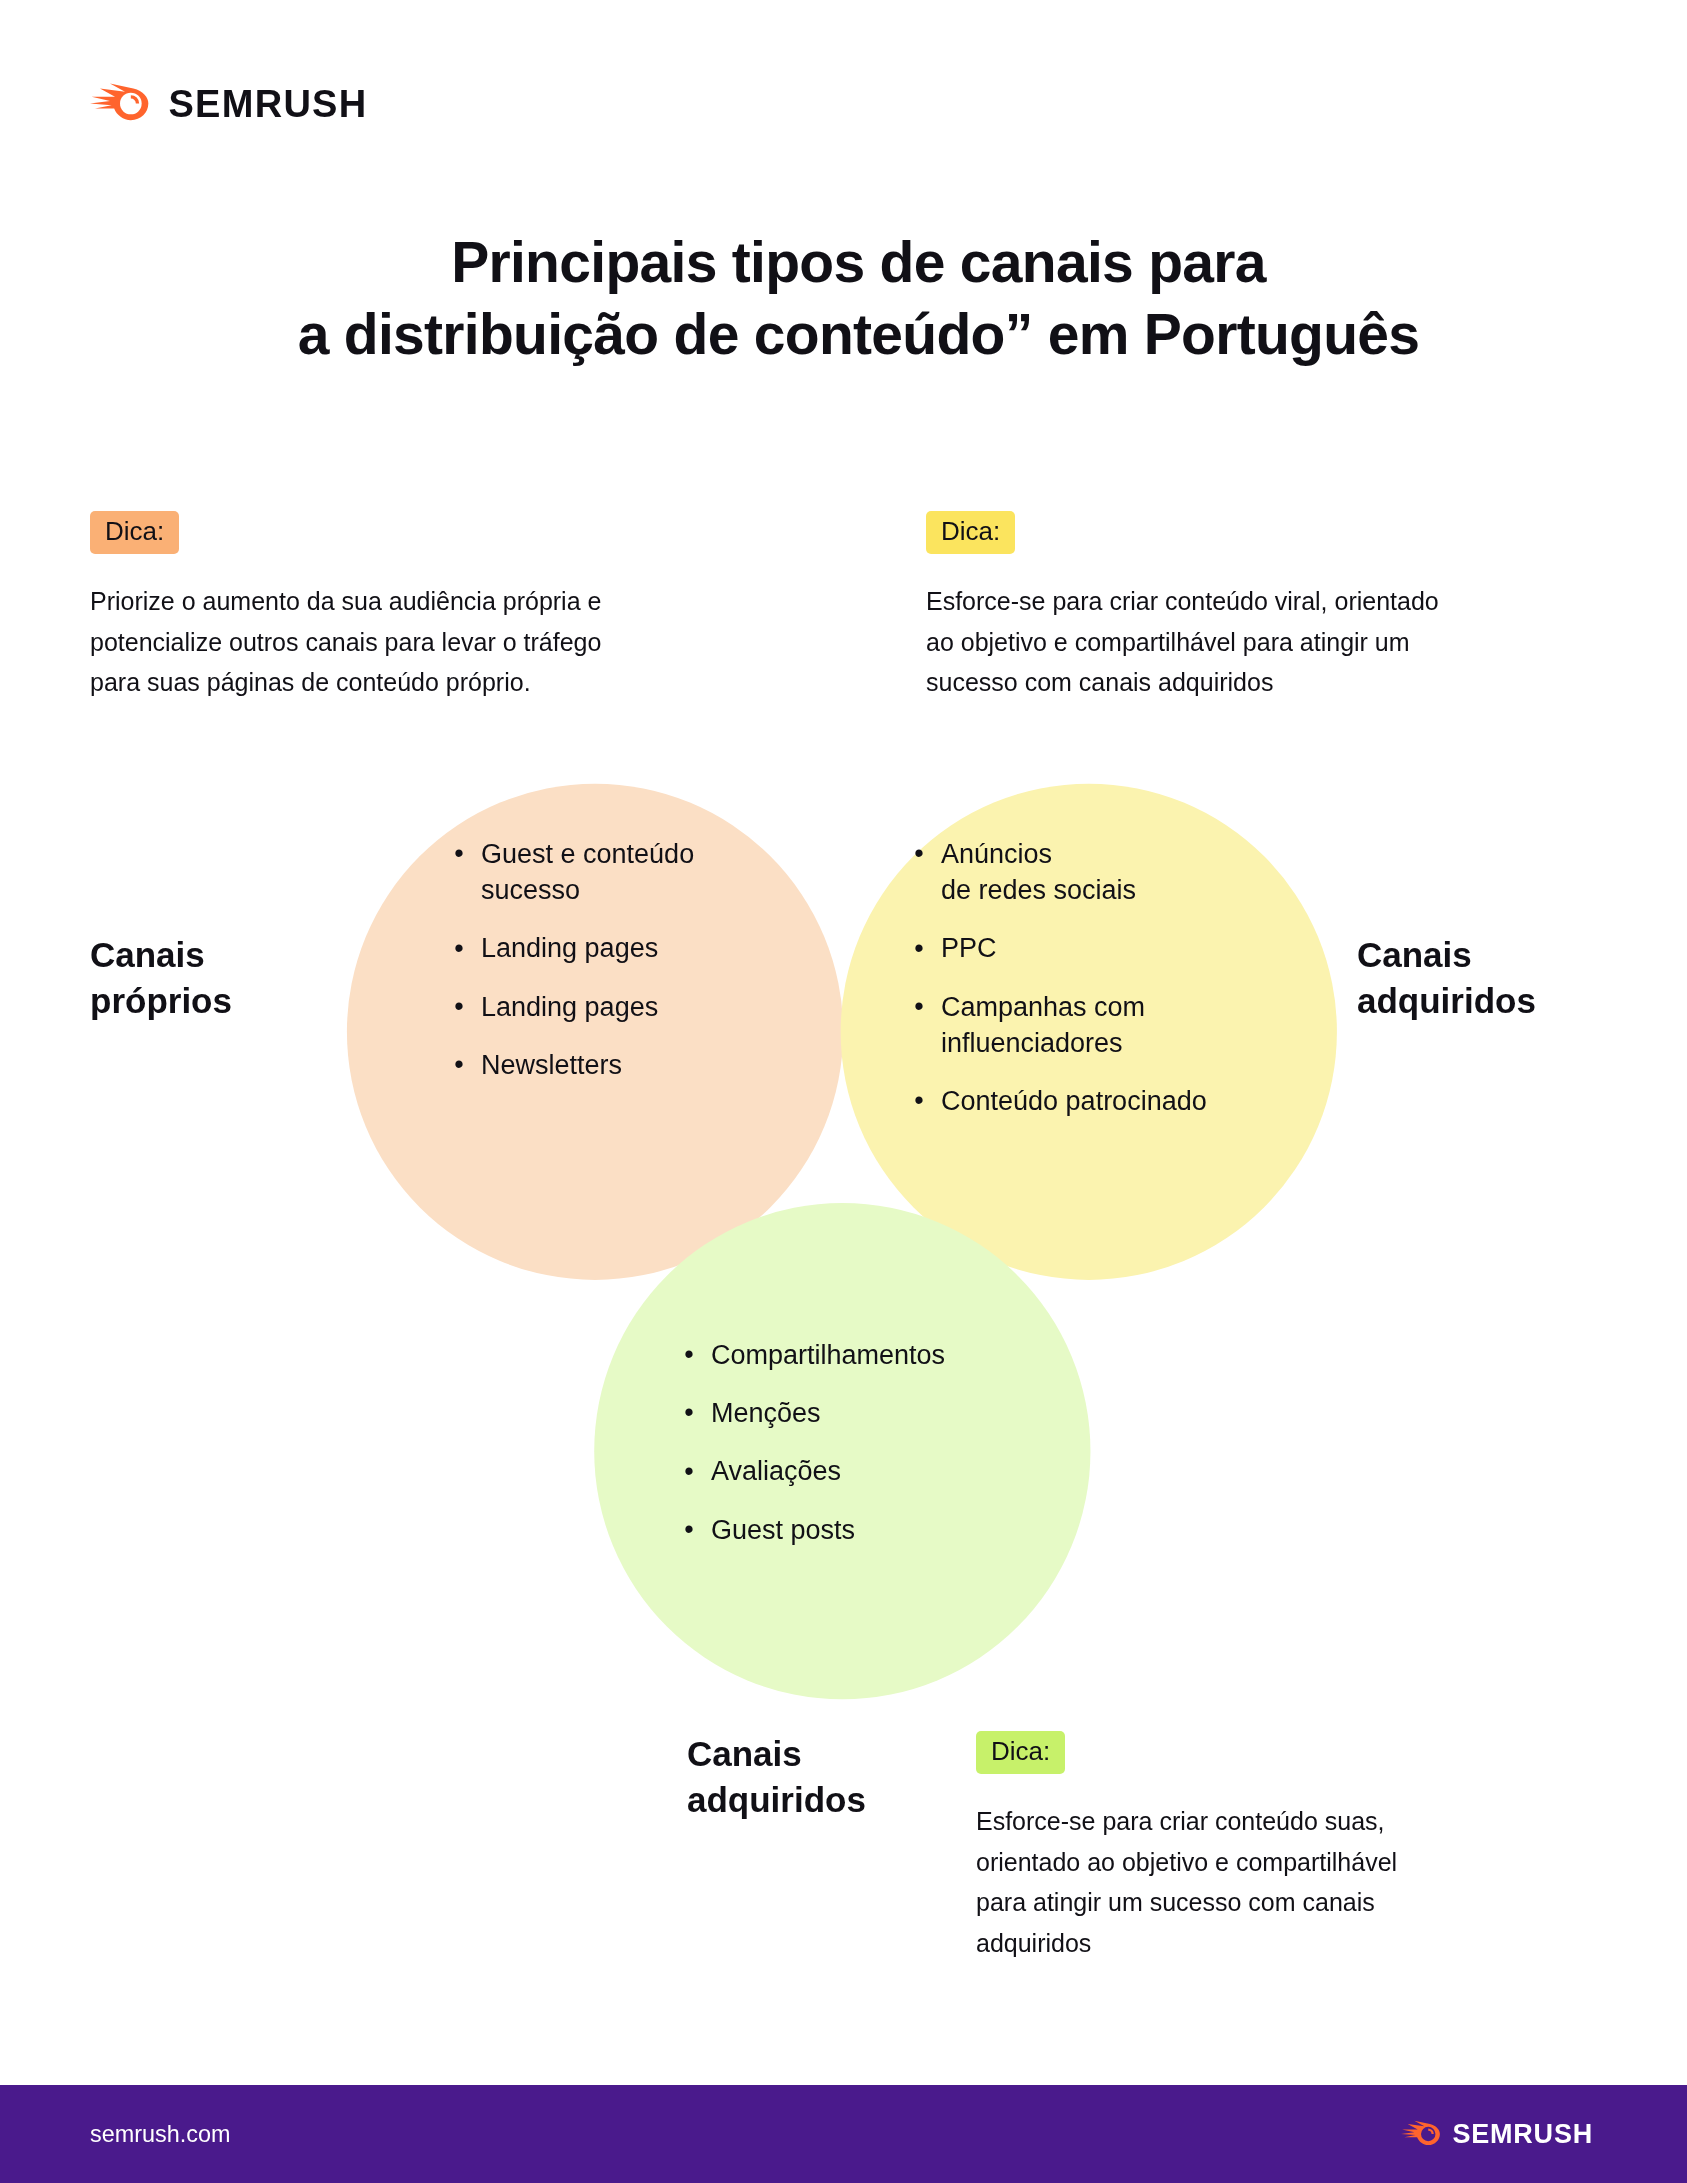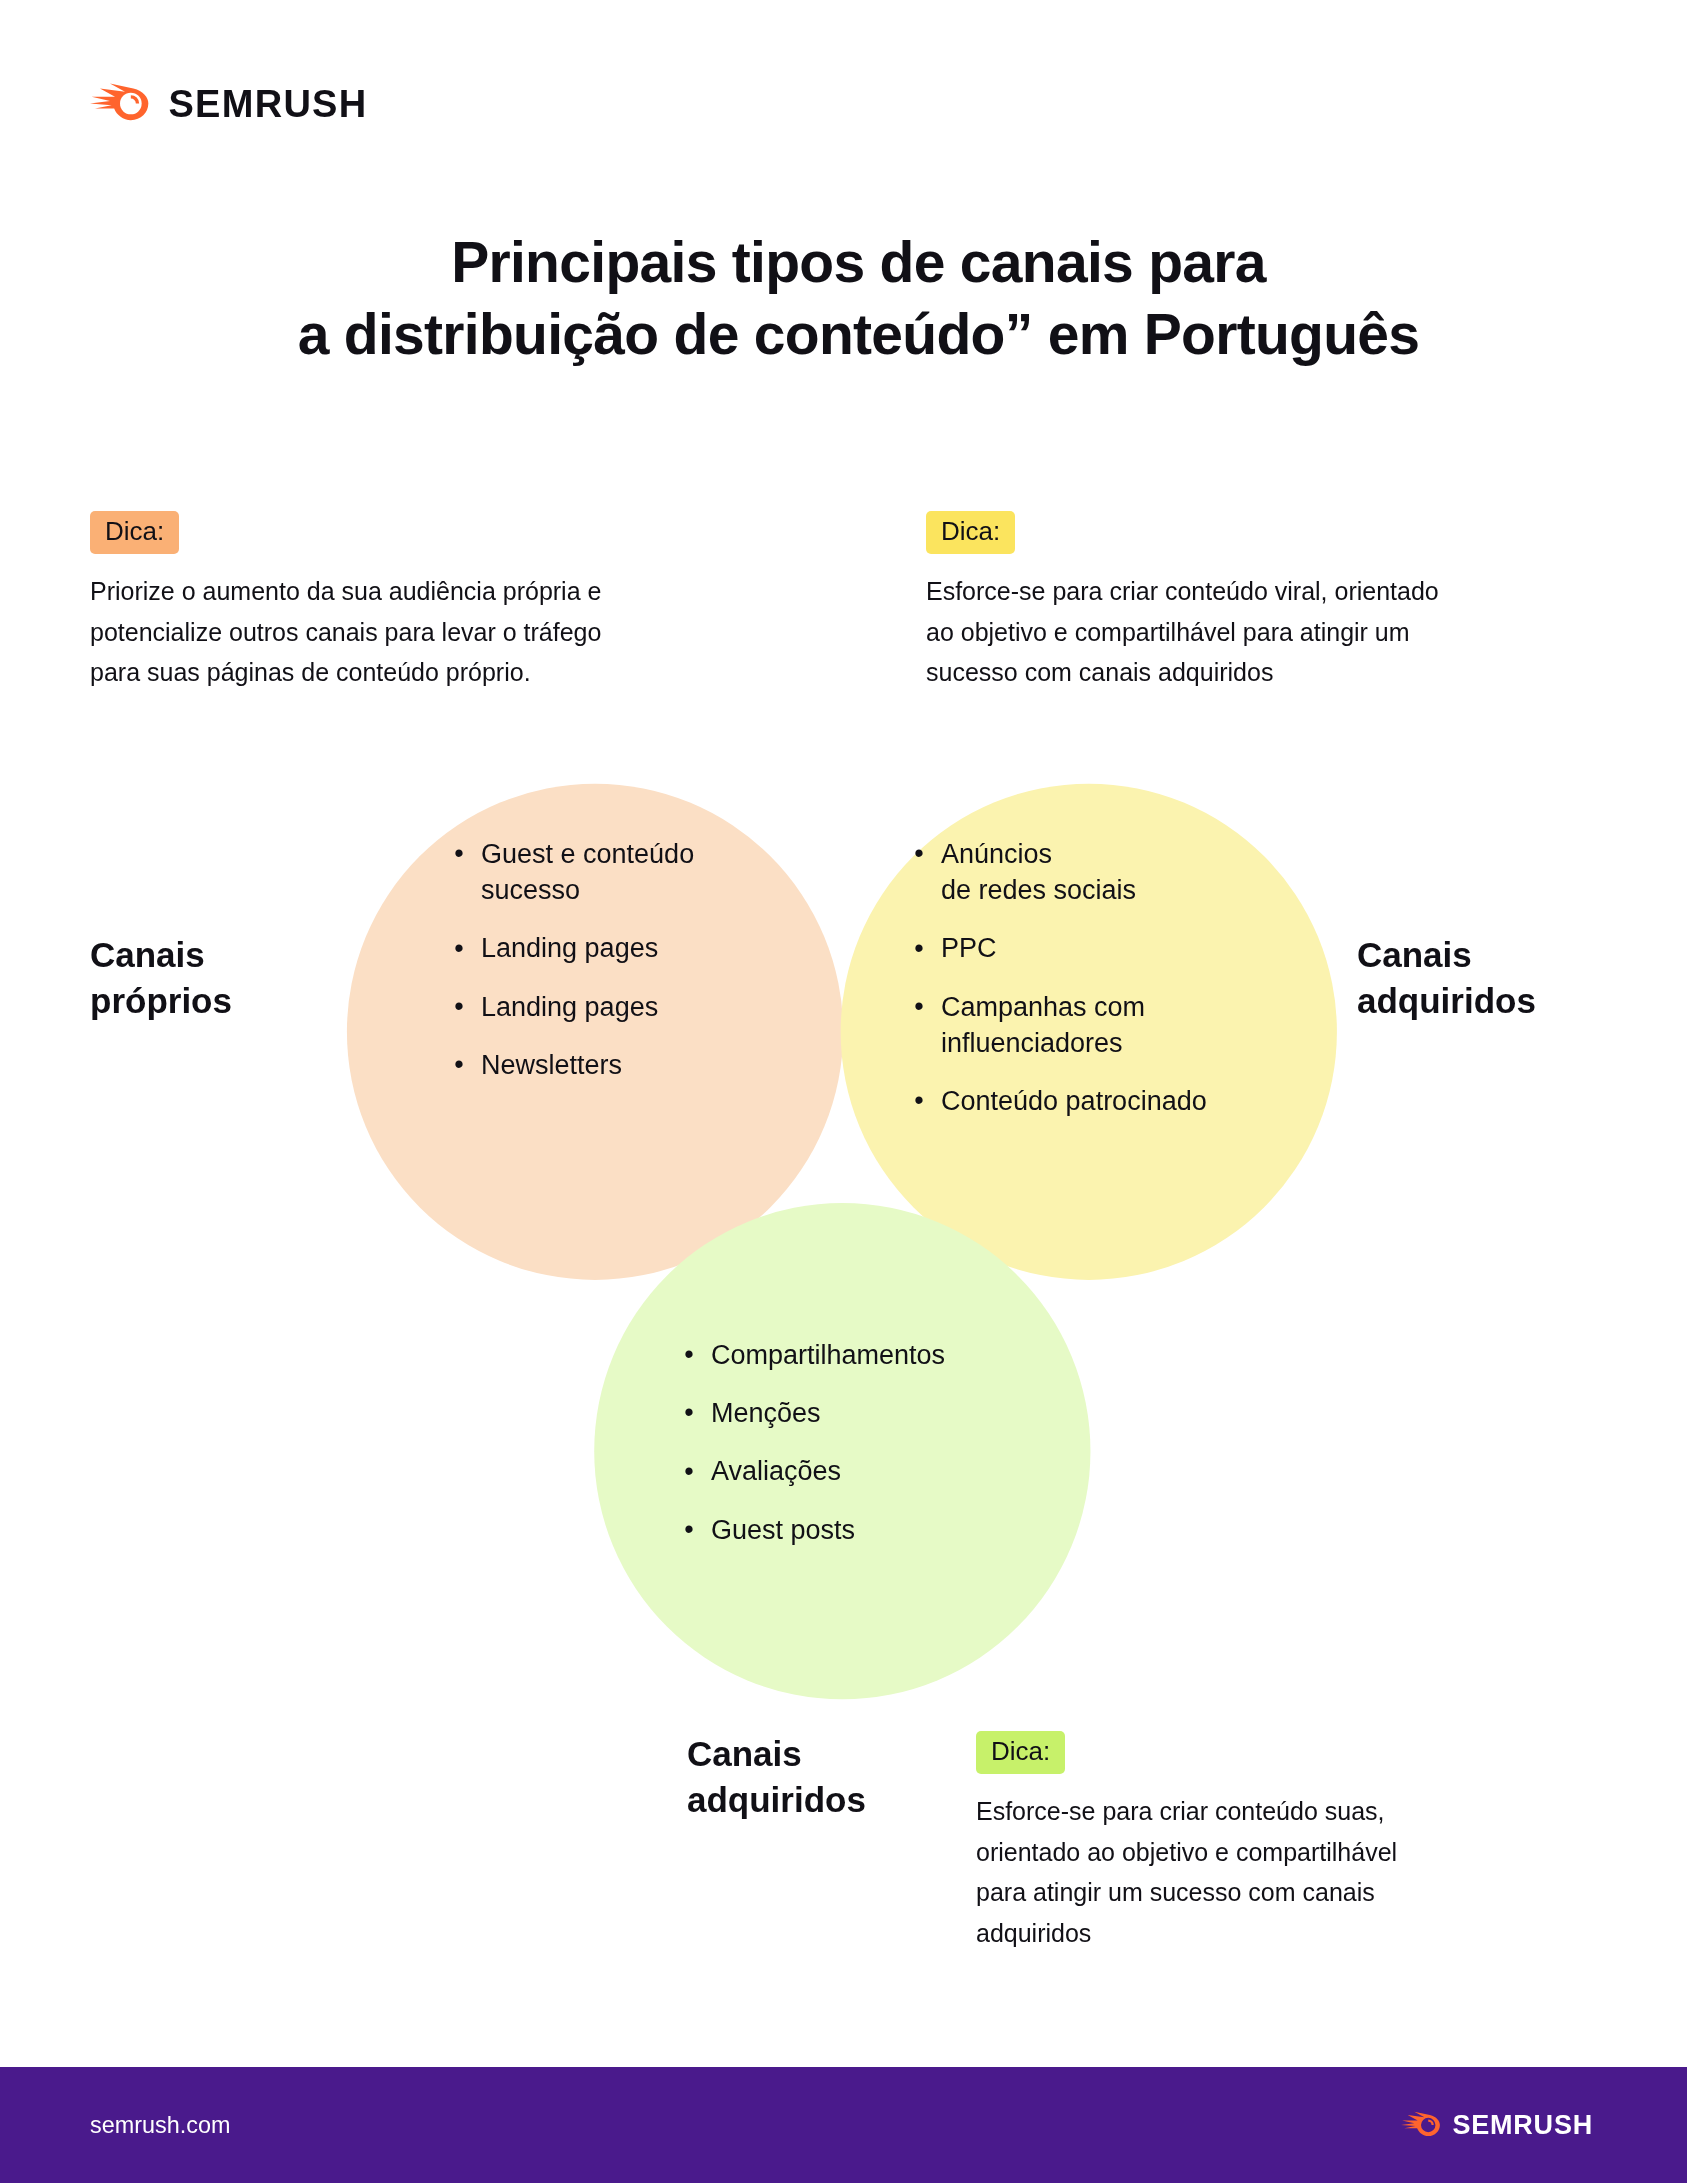--- a/index.html
+++ b/index.html
@@ -44,21 +44,21 @@
   .tip { position:absolute; }
   .tip-badge {
     display:inline-block;
     border-radius:5px;
     padding:5.8px 15px 7.5px 15px;
     font-size:26px;
     line-height:1.15;
     color:#111016;
   }
   .tip-body {
-    margin-top:17px;
+    margin-top:27px;
     font-size:25px;
     line-height:1.62;
     color:#111016;
   }
   .tip-body .ln { display:block; }
 
   #tip-owned   { left:90px;  top:511px;  width:668px; }
   #tip-earned  { left:926px; top:511px;  width:702px; }
   #tip-bottom  { left:976px; top:1731px; width:602px; }
 
@@ -97,21 +97,21 @@
   .venn-list li .ln { display:block; }
 
   #list-owned  { left:451px;  top:836px; width:334px; }
   #list-earned { left:911px; top:836px; width:368px; }
   #list-paid   { left:681px;  top:1337px; width:359px; }
 
   
   .footer {
     position:absolute;
     left:0; bottom:0;
-    width:1688px; height:116px;
+    width:1688px; height:98px;
     background:#4a1a8c;
     display:flex; align-items:center;
   }
   .footer-url {
     position:absolute; left:90px;
     font-size:23.4px; color:#ffffff;
   }
   .footer-logo {
     position:absolute; right:95px;
     display:flex; align-items:center; gap:11.7px;

